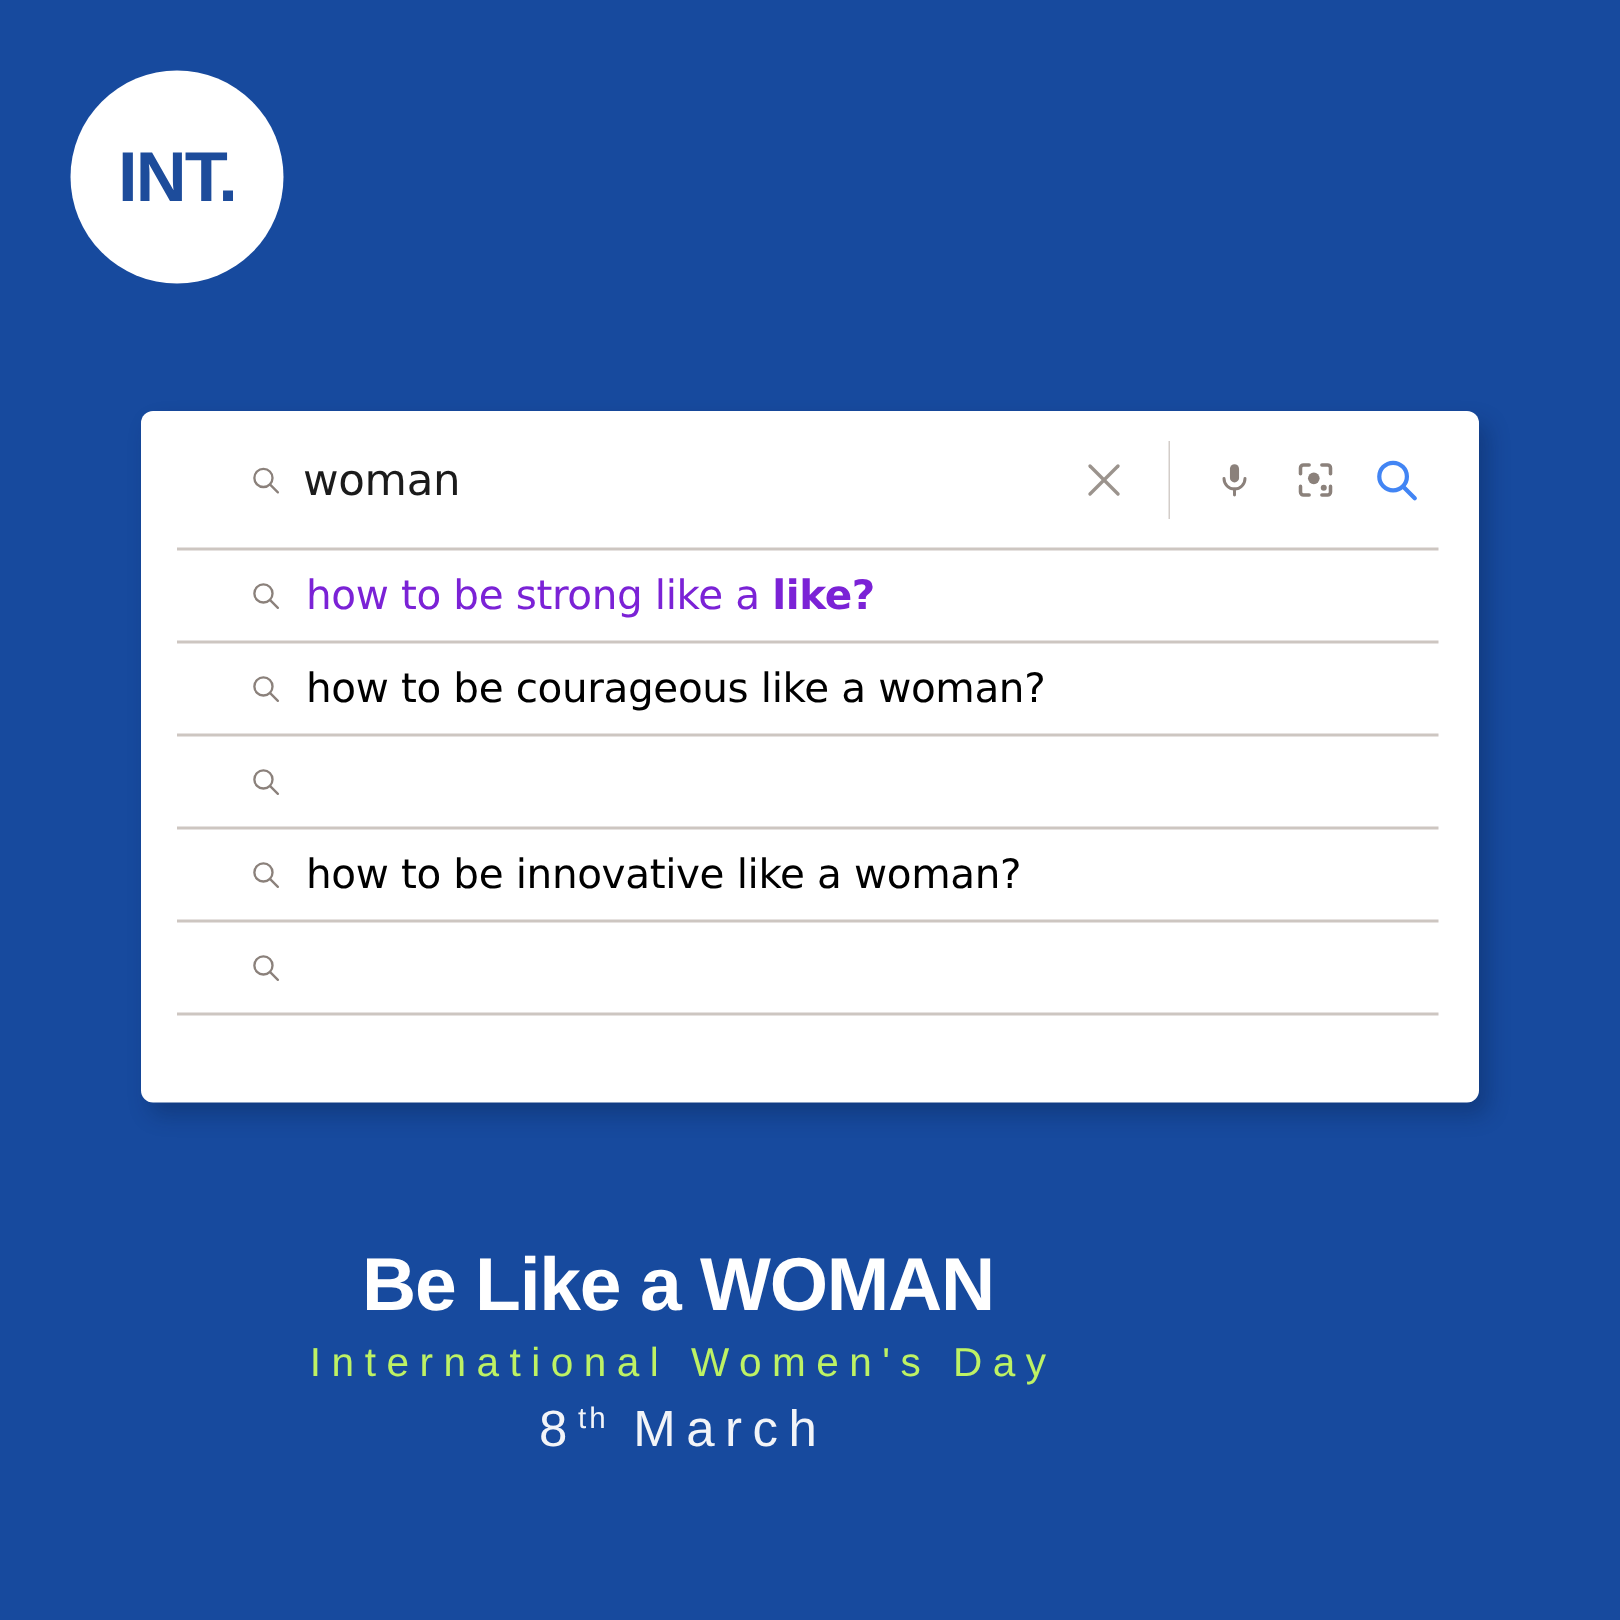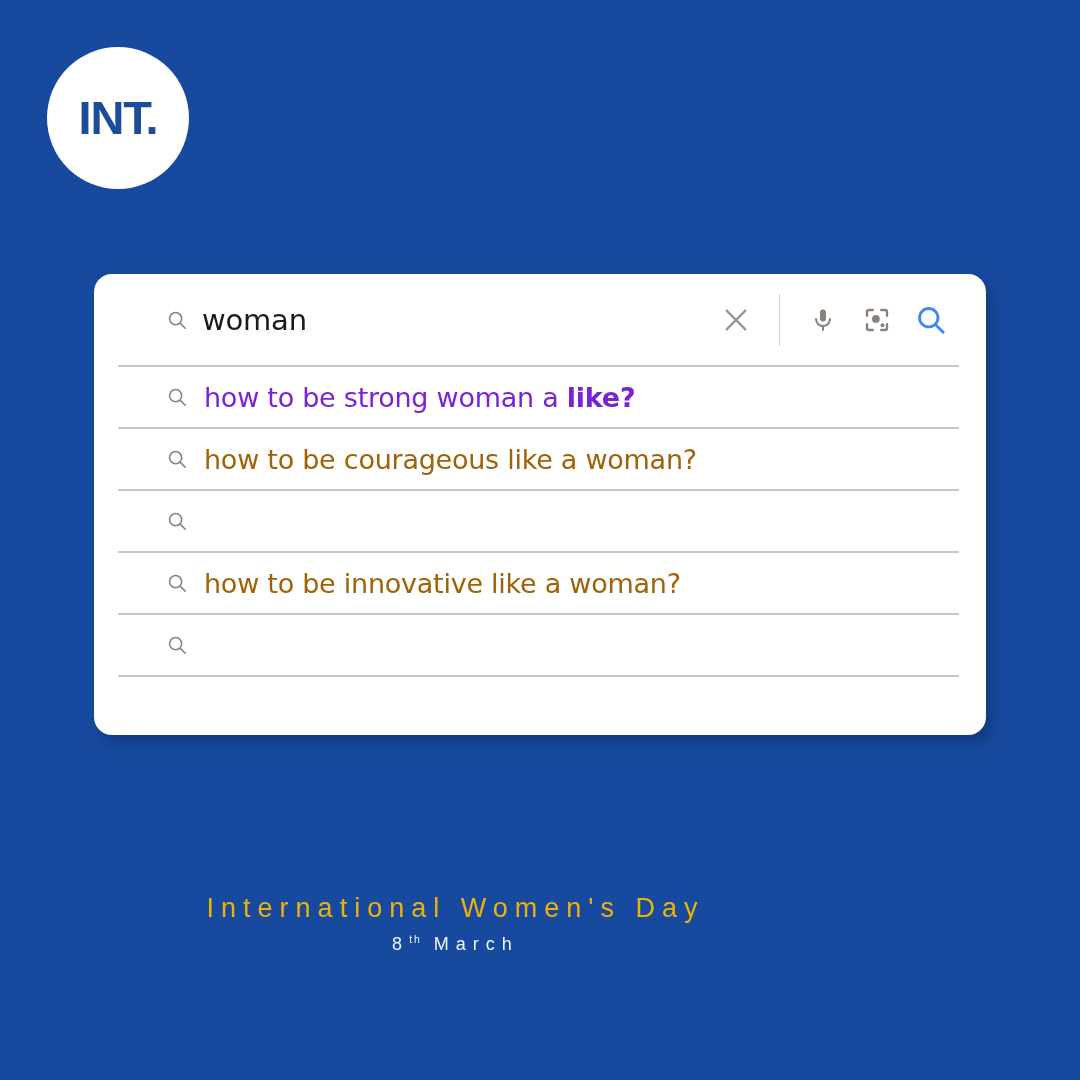--- a/index.html
+++ b/index.html
@@ -47,21 +47,21 @@
   }
 
   
   .search-card {
     position: absolute;
     left: 94px;
     top: 274px;
     width: 892px;
     height: 461px;
     background: #ffffff;
-    border-radius: 18px;
+    border-radius: 8px;
     box-shadow: 6px 8px 14px rgba(5, 25, 62, 0.30);
     overflow: hidden;
   }
 
   .query-row {
     position: relative;
     height: 91px;
     display: flex;
     align-items: center;
   }
@@ -133,21 +133,21 @@
     width: 22px;
     height: 22px;
     margin-left: 72px;
     margin-right: 16px;
     flex: 0 0 auto;
     display: block;
   }
   .sugg-text {
     font-size: 27px;
     font-family: "DejaVu Sans", sans-serif;
-    color: #a16207;
+    color: #000000;
     letter-spacing: -0.25px;
     white-space: nowrap;
   }
   .sugg-text.visited {
     color: #7B22D6;
   }
   .sugg-text .hl {
     font-weight: 700;
   }
 
@@ -164,37 +164,37 @@
     font-size: 50px;
     letter-spacing: -0.8px;
     line-height: 1.2;
   }
   .subhead {
     position: absolute;
     left: 0;
     right: 0;
     top: 893px;
     text-align: center;
-    color: #eab308;
+    color: #bef264;
     font-family: "Liberation Sans", sans-serif;
     font-weight: 300;
     font-size: 27px;
     letter-spacing: 7px;
     text-indent: 7px;
   }
   .dateline {
     position: absolute;
     left: 0;
     right: 0;
     top: 934px;
     text-align: center;
     color: #f2f4f8;
     font-family: "Liberation Sans", sans-serif;
     font-weight: 300;
-    font-size: 18px;
+    font-size: 34px;
     letter-spacing: 7px;
     text-indent: 7px;
   }
   .dateline sup {
     font-size: 0.58em;
     vertical-align: super;
     letter-spacing: 2px;
   }
 </style>
 </head>
@@ -254,21 +254,21 @@
     </div>
 
     <div class="row-divider"></div>
 
     <div class="suggestion">
       <svg class="sugg-icon" viewBox="0 0 24 24">
         <circle cx="10.5" cy="10.5" r="6.6" fill="none" stroke="#8B817B" stroke-width="1.7"></circle>
         <line x1="15.4" y1="15.4" x2="21" y2="21" stroke="#8B817B" stroke-width="1.7" stroke-linecap="round"></line>
       </svg>
       <div class="sugg-text visited">
-        <span>how to be strong woman a </span><span class="hl">like?</span>
+        <span>how to be strong like a </span><span class="hl">like?</span>
       </div>
     </div>
     <div class="row-divider"></div>
 
     <div class="suggestion">
       <svg class="sugg-icon" viewBox="0 0 24 24">
         <circle cx="10.5" cy="10.5" r="6.6" fill="none" stroke="#8B817B" stroke-width="1.7"></circle>
         <line x1="15.4" y1="15.4" x2="21" y2="21" stroke="#8B817B" stroke-width="1.7" stroke-linecap="round"></line>
       </svg>
       <div class="sugg-text">how to be courageous like a woman?</div>
@@ -295,16 +295,17 @@
     <div class="suggestion">
       <svg class="sugg-icon" viewBox="0 0 24 24">
         <circle cx="10.5" cy="10.5" r="6.6" fill="none" stroke="#8B817B" stroke-width="1.7"></circle>
         <line x1="15.4" y1="15.4" x2="21" y2="21" stroke="#8B817B" stroke-width="1.7" stroke-linecap="round"></line>
       </svg>
     </div>
     <div class="row-divider"></div>
 
   </div>
 
+  <div class="headline">Be Like a WOMAN</div>
   <div class="subhead">International Women's Day</div>
   <div class="dateline"><span>8</span><sup>th</sup> <span>March</span></div>
 
 </div>
 
 </body></html>

